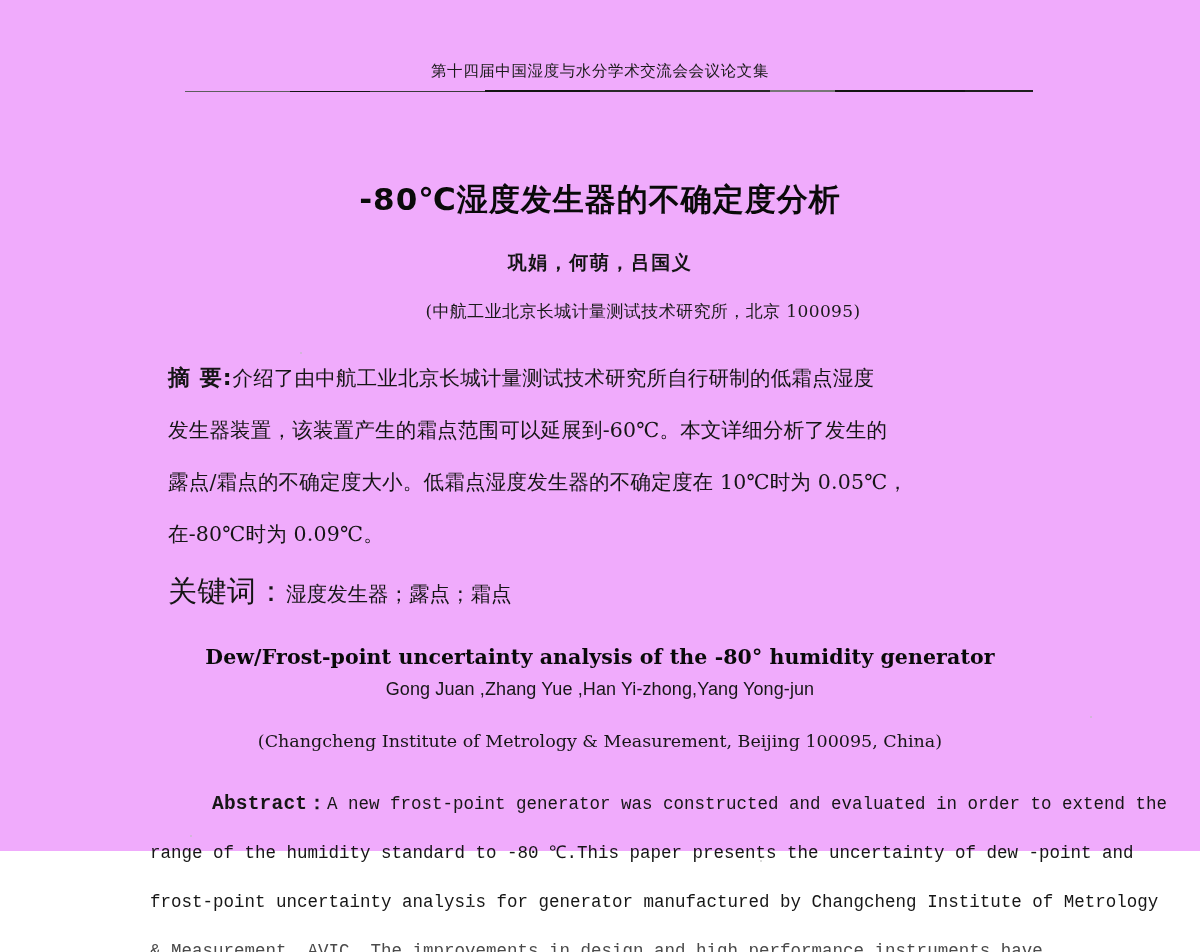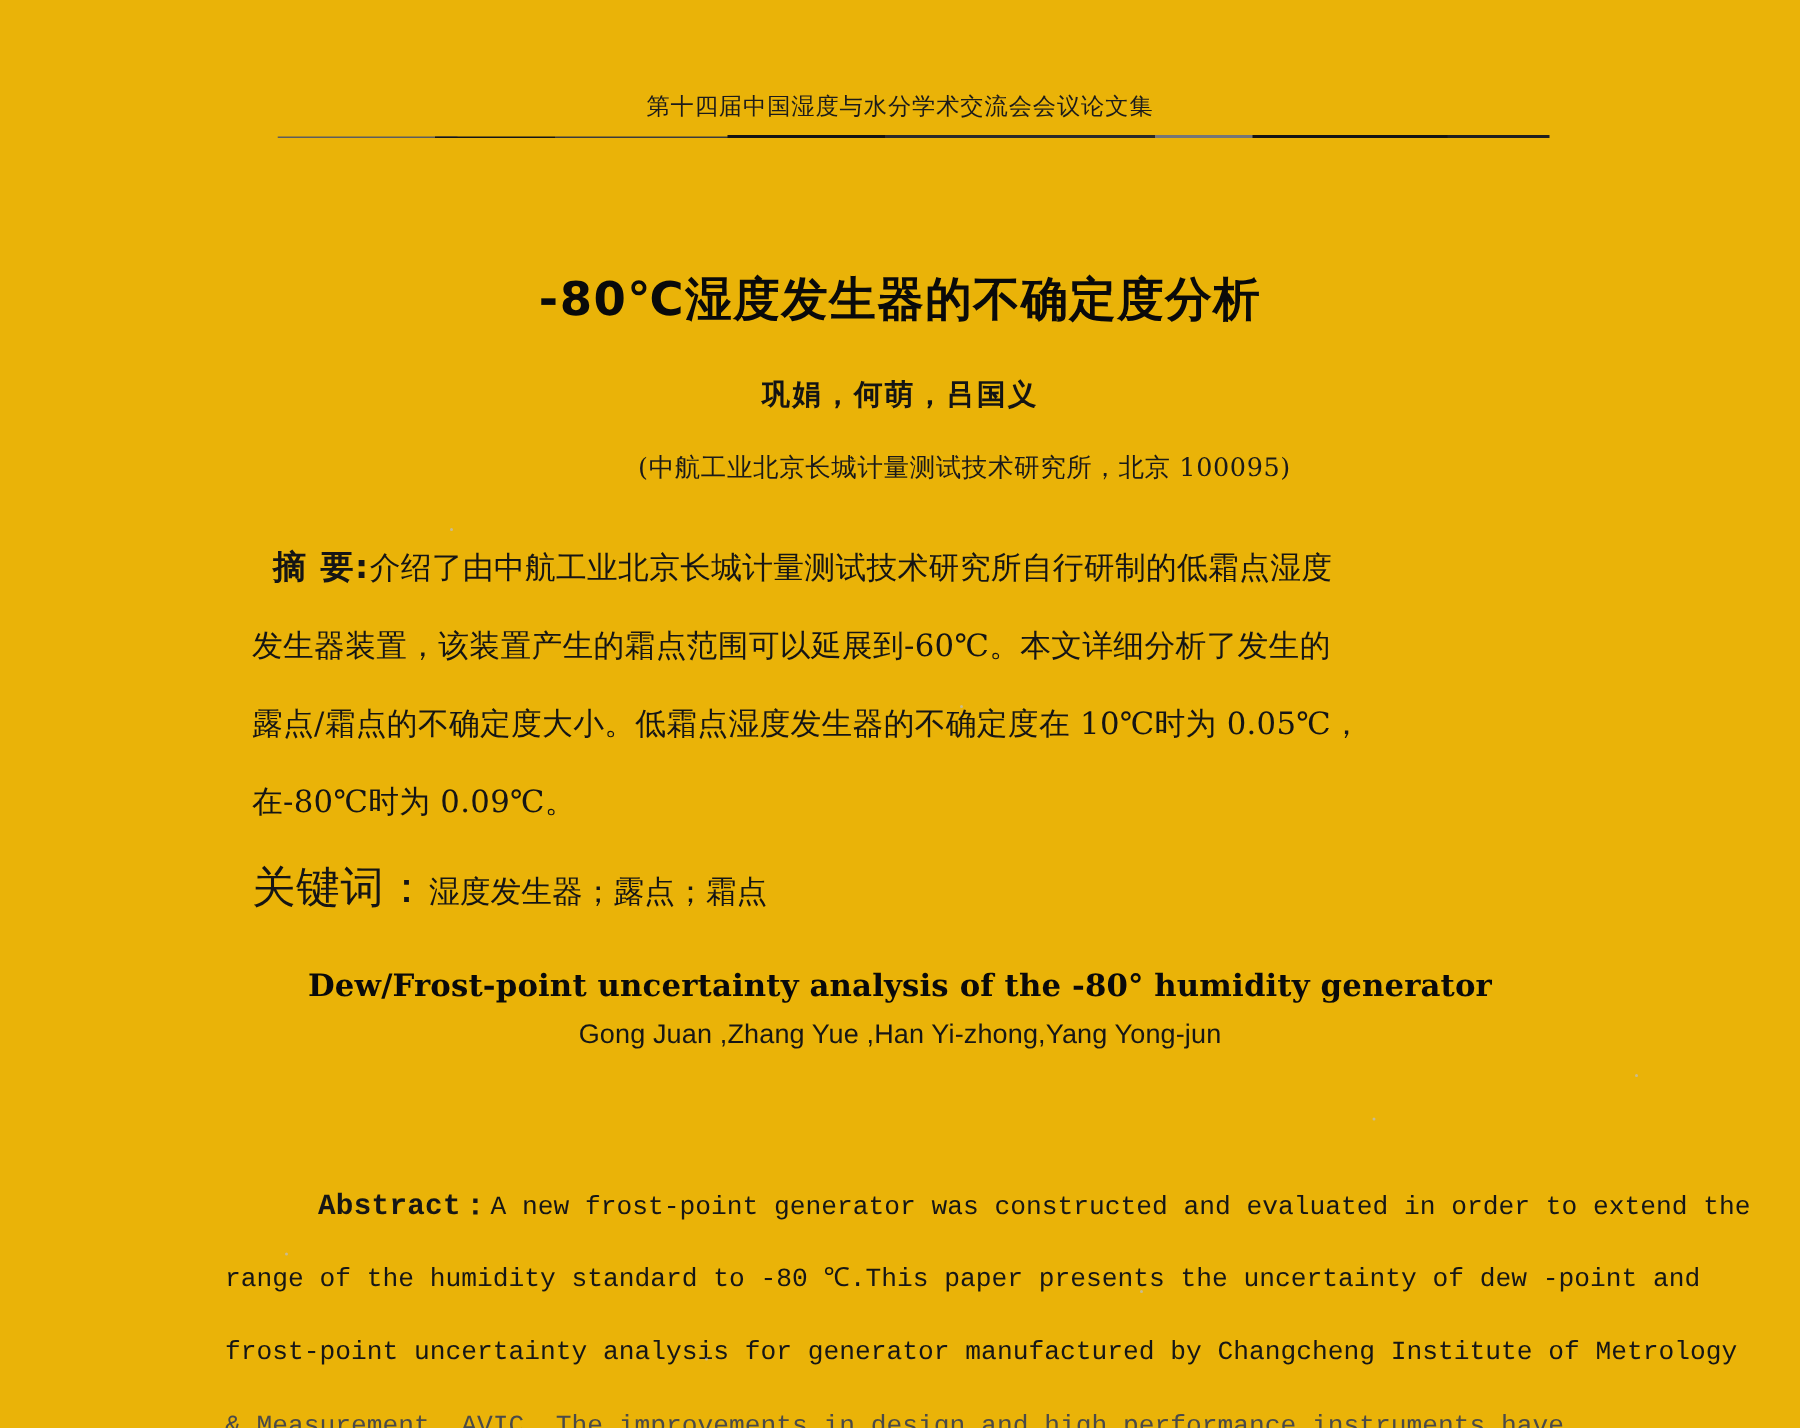--- a/index.html
+++ b/index.html
@@ -14,22 +14,22 @@
     position: relative;
     font-family: "DejaVu Serif", "Liberation Serif", serif;
     color: #0d0d0d;
     -webkit-font-smoothing: antialiased;
   }
 
   .page {
     position: absolute;
     left: 0; top: 0;
     width: 1200px;
-    height: 952px;
-    background: #eab308;
+    height: 851px;
+    background: #f0abfc;
   }
 
   
   .running-header {
     position: absolute;
     left: 0;
     top: 61px;
     width: 1200px;
     text-align: center;
     font-family: "DejaVu Serif", "Liberation Serif", serif;
@@ -117,21 +117,20 @@
     font-size: 20.5px;
     letter-spacing: 0.2px;
     color: #151515;
     white-space: nowrap;
   }
   .cn-abstract .lead {
     font-family: "DejaVu Sans", "Liberation Sans", sans-serif;
     font-weight: 700;
     font-size: 22px;
     letter-spacing: 1px;
-    margin-left: 14px;
   }
 
   
   .cn-keywords {
     position: absolute;
     left: 168px;
     top: 572px;
     width: 872px;
     font-family: "DejaVu Serif", "Liberation Serif", serif;
     font-size: 20.5px;
@@ -254,20 +253,21 @@
   </div>
 
   <div class="cn-keywords">
     <span class="lead">关键词：</span><span>湿度发生器；露点；霜点</span>
   </div>
 
   <h2 class="en-title">Dew/Frost-point uncertainty analysis of the -80°  humidity generator</h2>
 
   <div class="en-authors">Gong Juan ,Zhang Yue ,Han Yi-zhong,Yang Yong-jun</div>
 
+  <div class="en-affiliation">(Changcheng Institute of Metrology &amp; Measurement, Beijing 100095, China)</div>
 
   <div class="en-abstract">
     <div class="line indent">
       <span class="lead">Abstract：</span><span>A new frost-point generator was constructed and evaluated in order to extend the</span>
     </div>
     <div class="line">range of the humidity standard to -80 ℃.This paper presents the uncertainty of dew -point and</div>
     <div class="line">frost-point uncertainty analysis for generator manufactured by Changcheng Institute of Metrology</div>
     <div class="line clipped">&amp; Measurement, AVIC. The improvements in design and high performance instruments have</div>
   </div>
 

